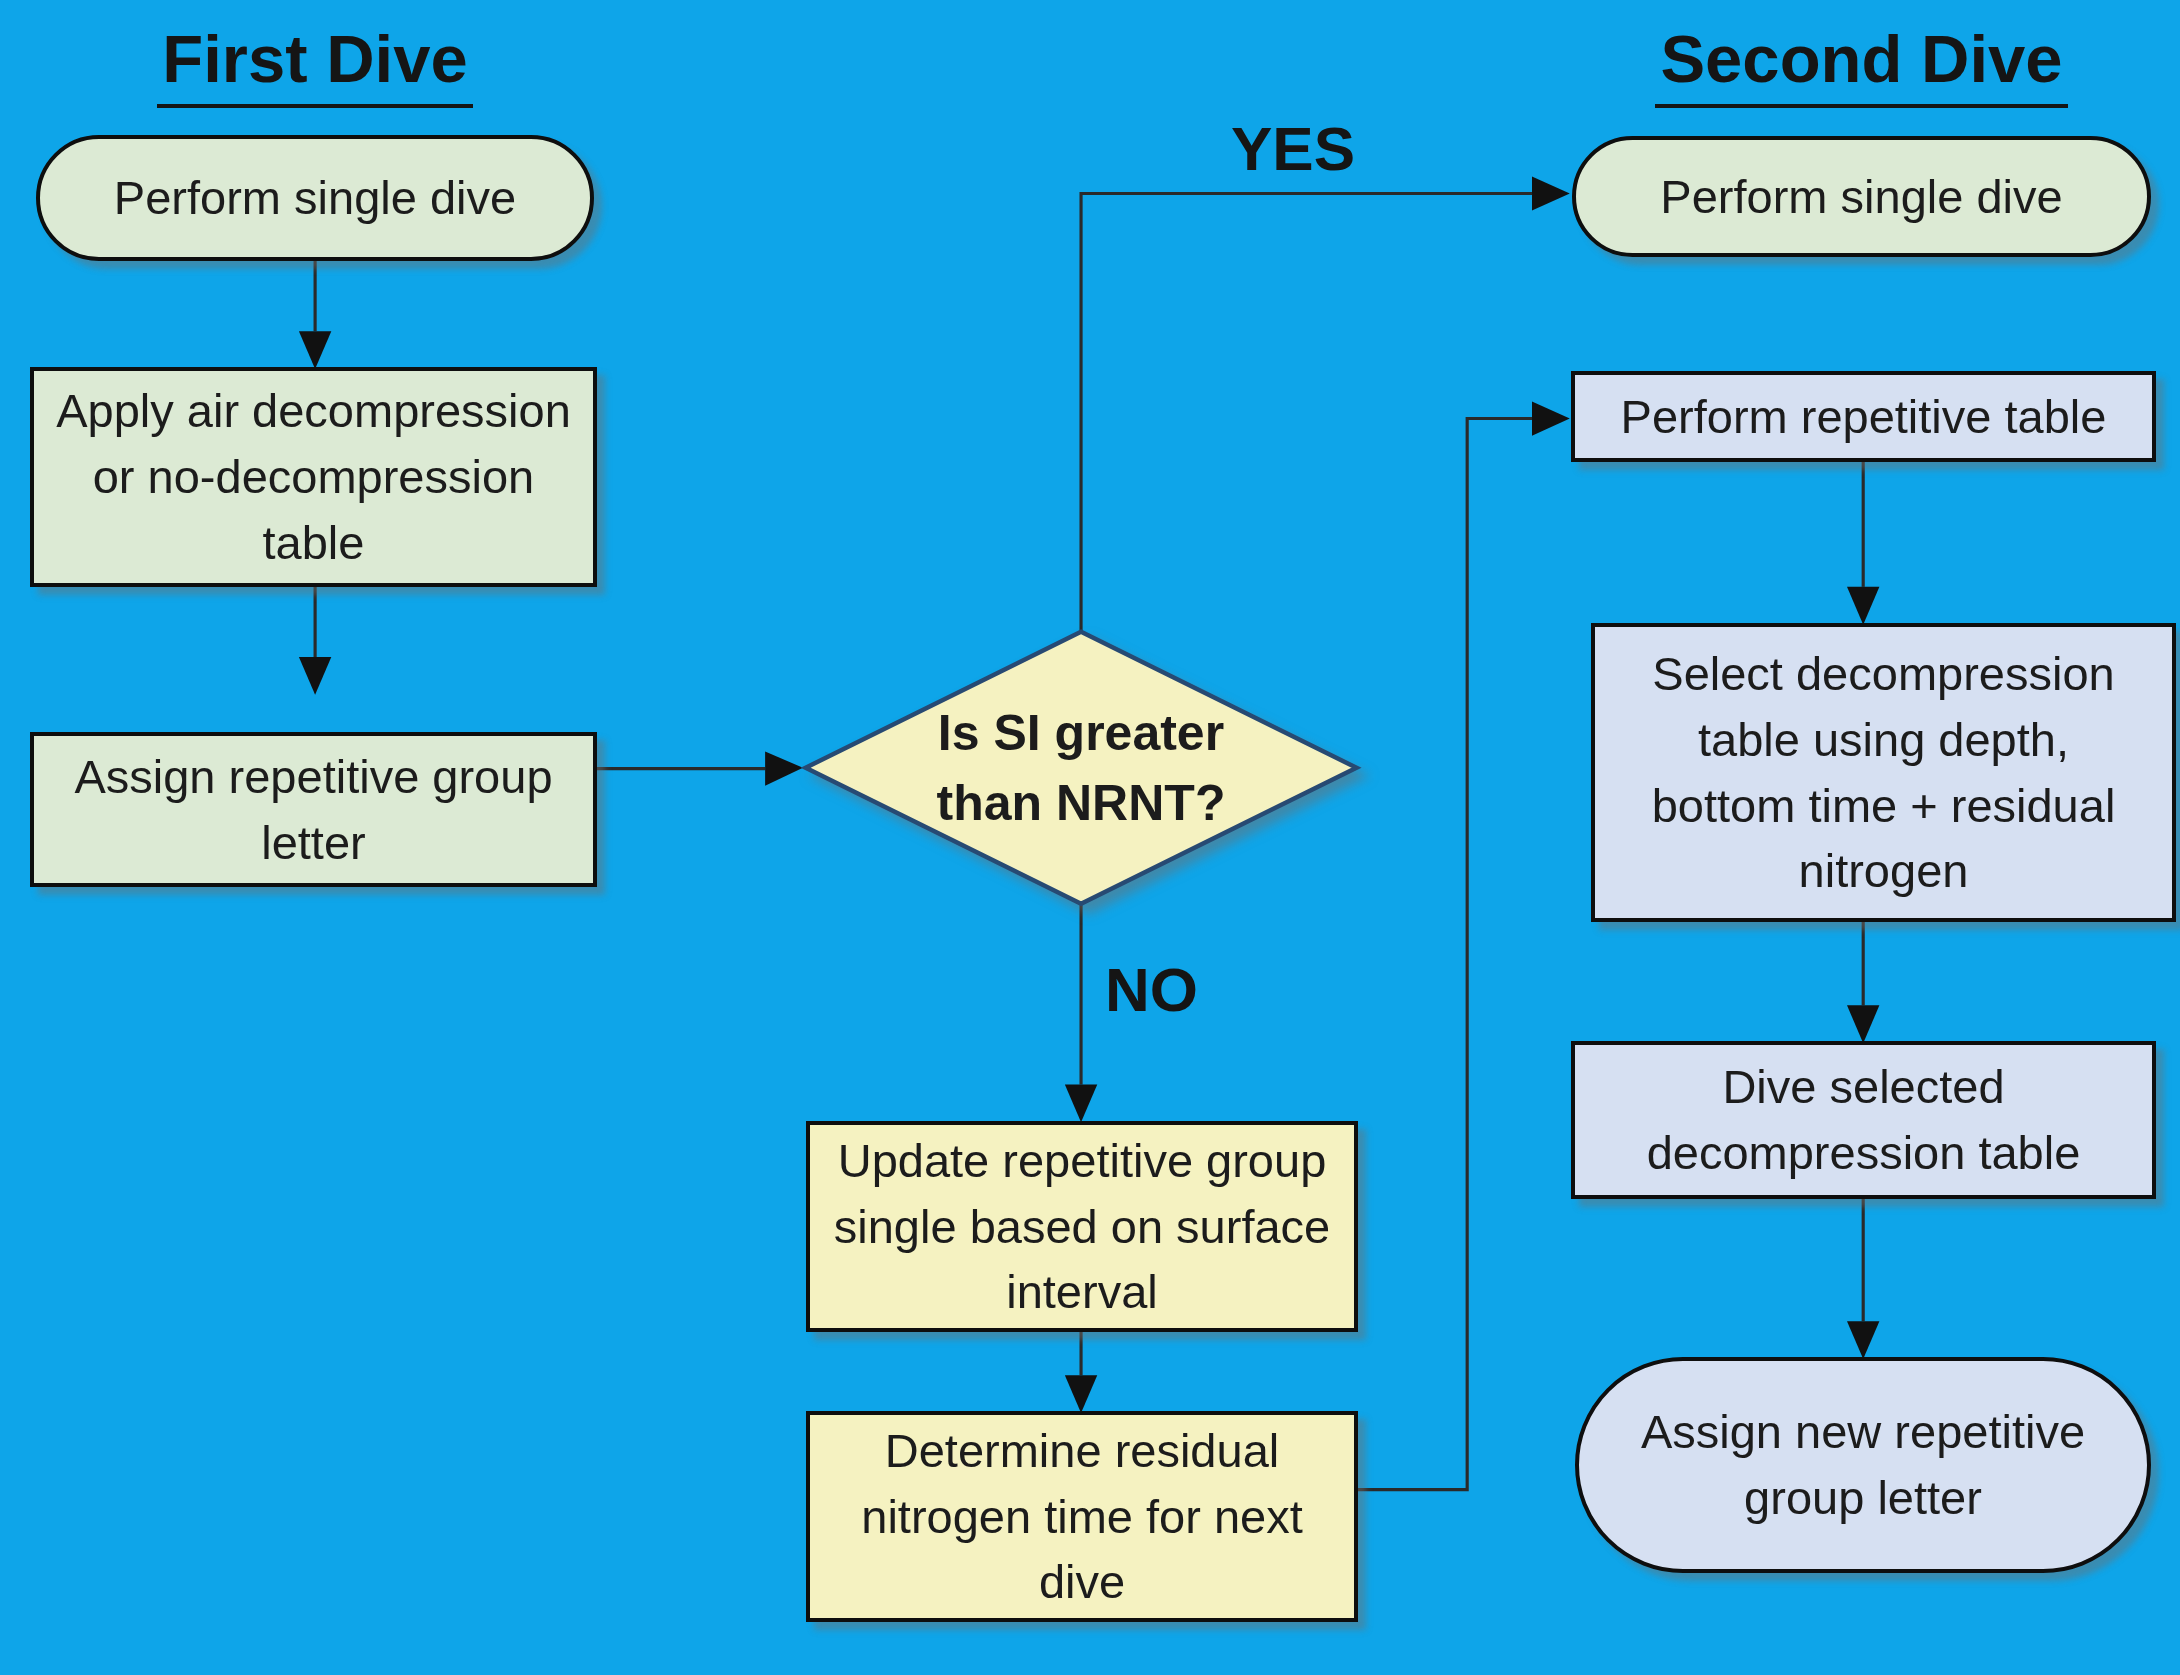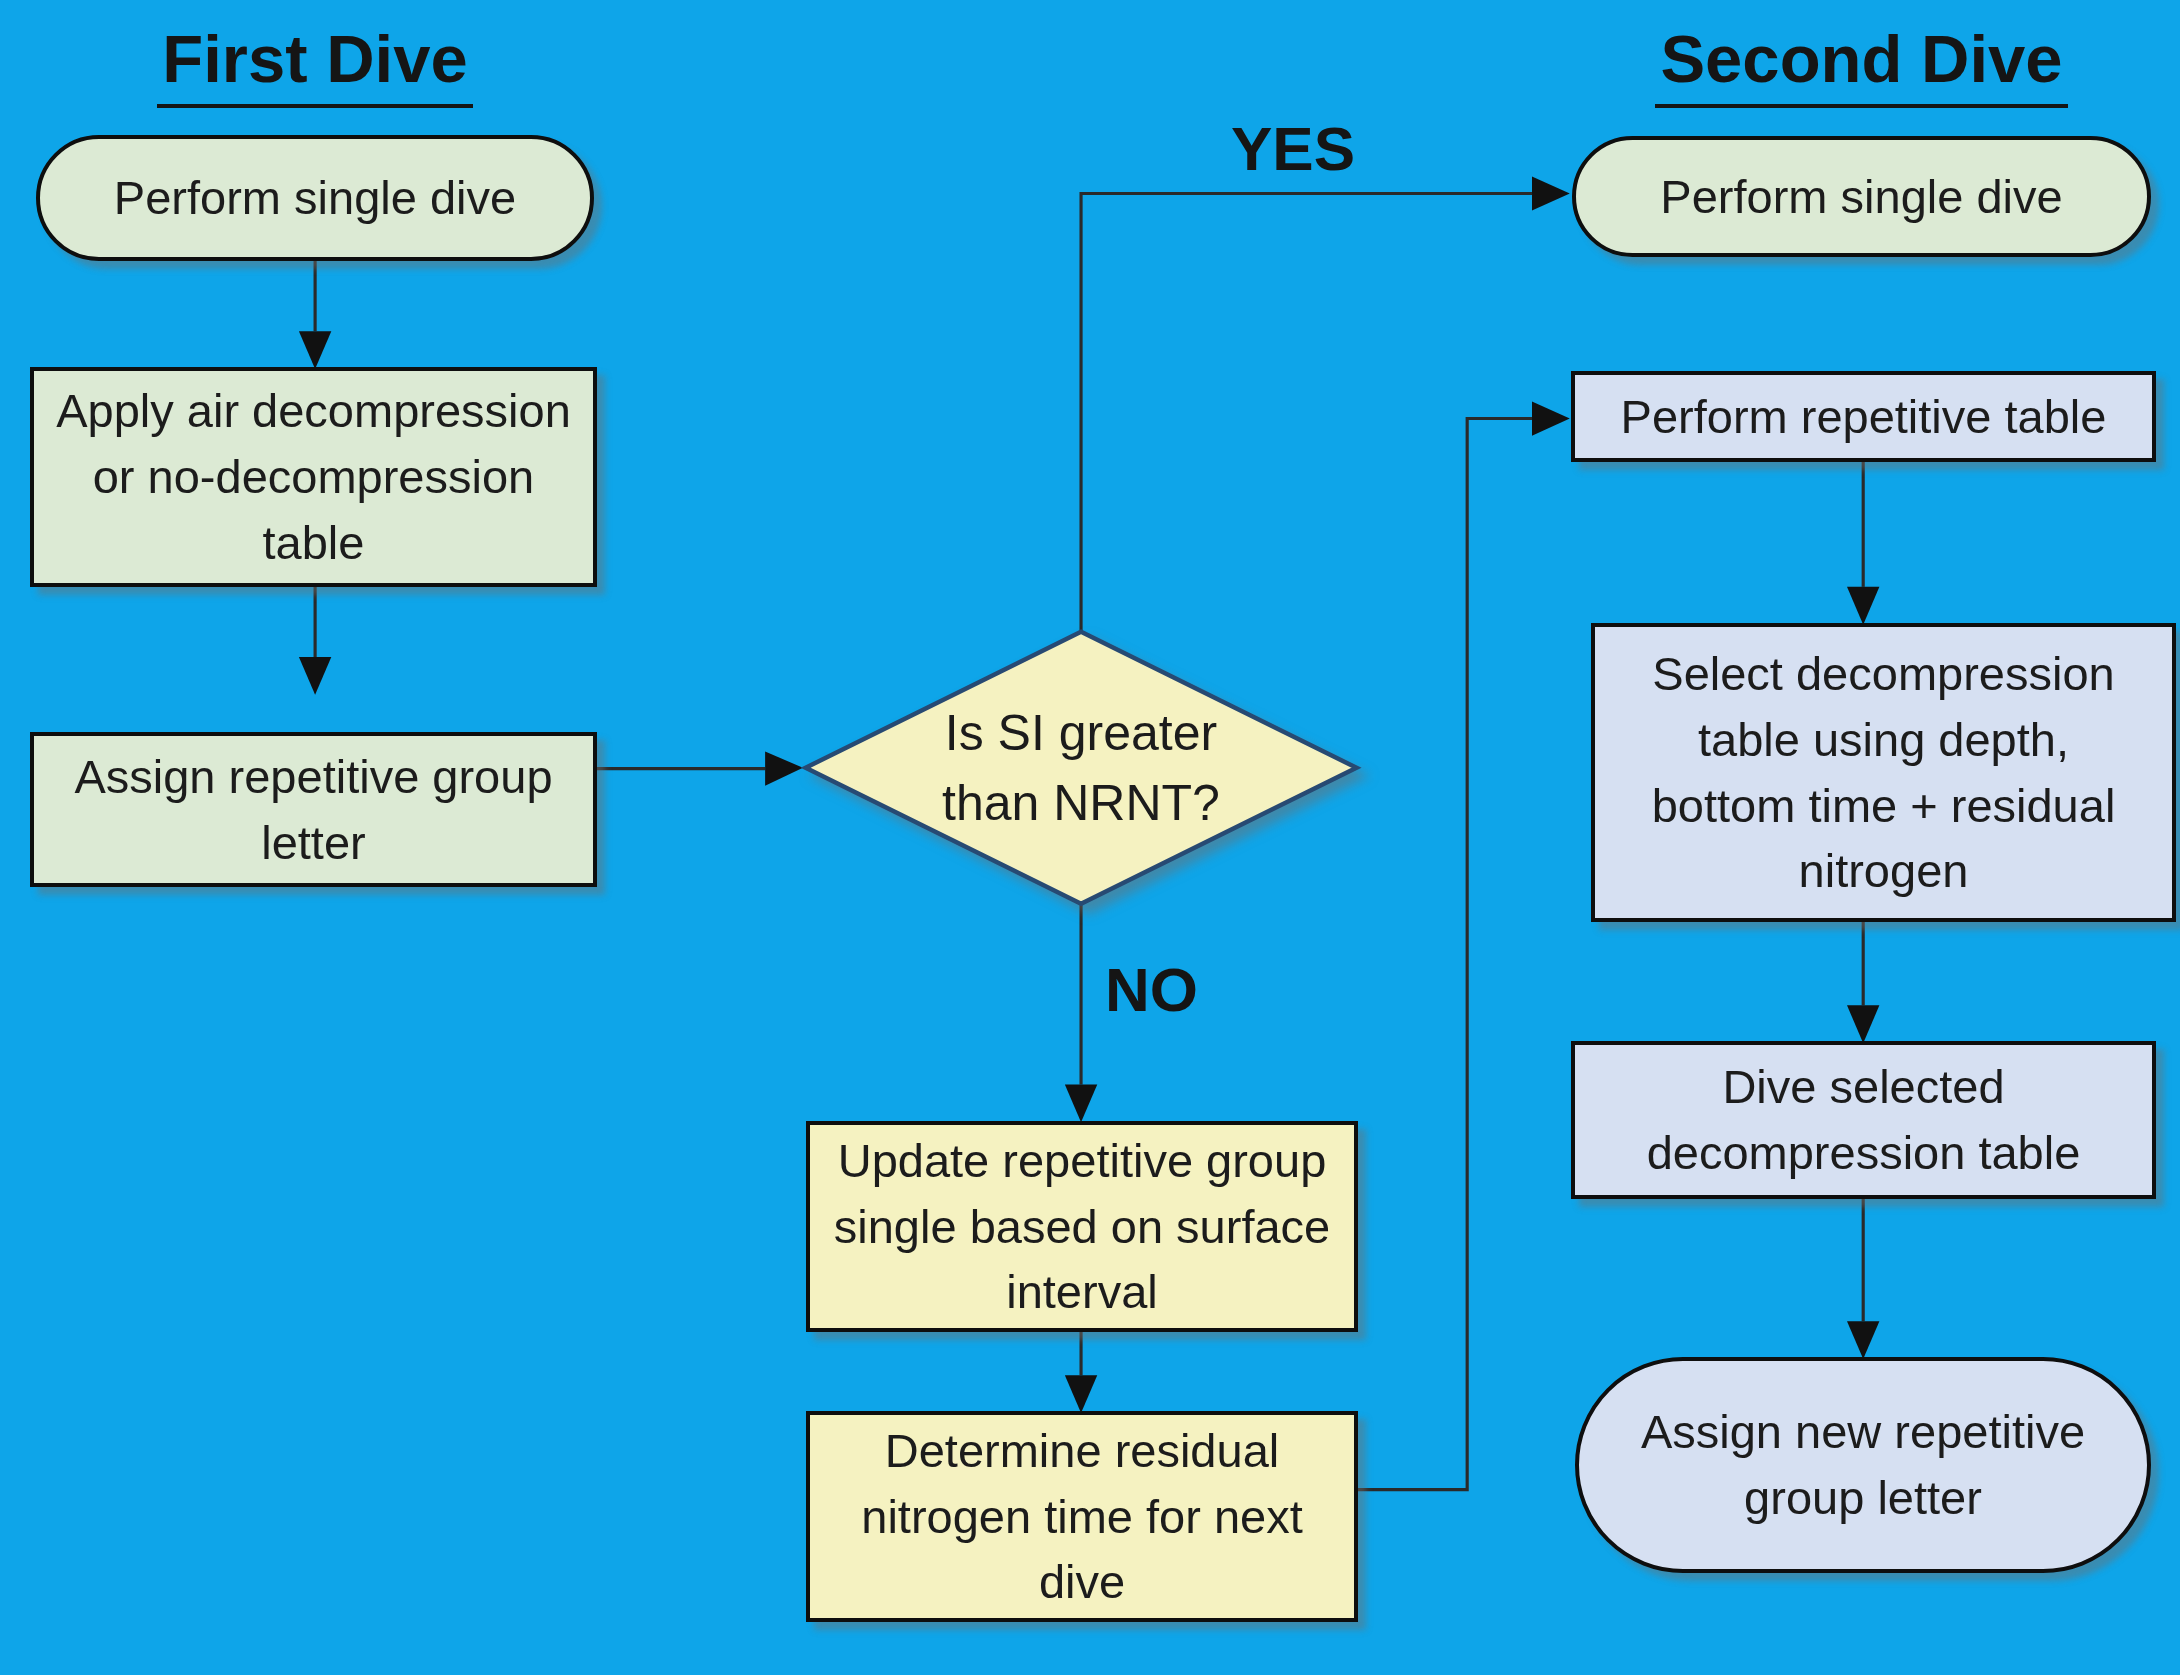--- a/index.html
+++ b/index.html
@@ -39,20 +39,21 @@
   }
   .boxed{
     border:4.5px solid #0e0e0e;
     box-shadow:8px 8px 6.3px rgba(110,110,110,0.45);
   }
   .stadium{border-radius:899px;}
   .diamond-label{
     font-size:50px;
     background:transparent;
     padding:0;
+    font-weight:bold;
   }
   .branch-label{
     position:absolute;
     font-size:62px;
     font-weight:bold;
     text-align:left;
     color:#151515;
   }
   svg line, svg polyline{stroke:#2a2a2a;stroke-width:3.5;fill:none;}
   svg .head{fill:#111111;stroke:none;}

